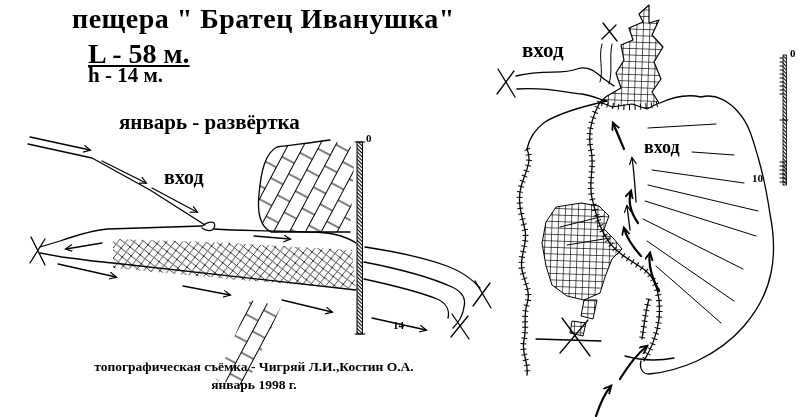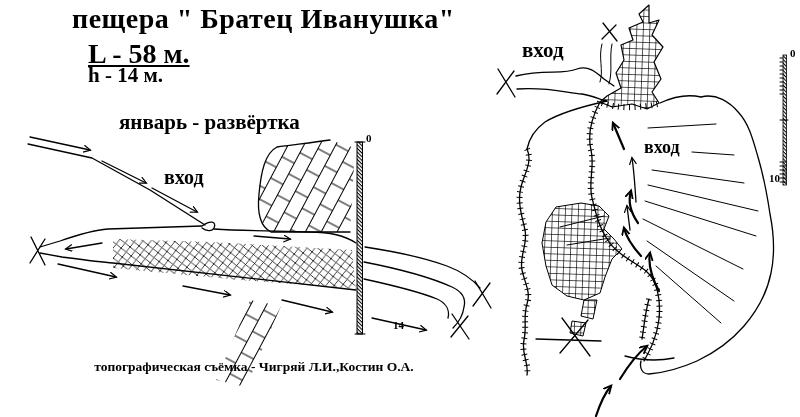--- a/index.html
+++ b/index.html
@@ -10,21 +10,21 @@
   .stat-l{left:88px;top:40px;font-size:28px;text-decoration:underline;}
   .stat-h{left:88px;top:65px;font-size:21px;}
   .sec-label{left:119px;top:112px;font-size:21px;}
   .sec-entr{left:164px;top:167px;font-size:20px;}
   .plan-label{left:522px;top:40px;font-size:21px;}
   .plan-entr{left:644px;top:138px;font-size:18px;}
   .scale-num{font-size:11px;}
   .sec-scale-0{left:366px;top:133px;}
   .sec-scale-14{left:365px;top:320px;margin-left:28px;}
   .plan-scale-0{left:790px;top:48px;}
-  .plan-scale-10{left:769px;top:173px;}
+  .plan-scale-10{left:752px;top:173px;}
   .credits{position:absolute;left:58px;top:358px;width:392px;text-align:center;
            font-weight:bold;font-size:13.5px;line-height:1.3;}
   svg{position:absolute;left:0;top:0;}
   .ink{stroke:#000;fill:none;stroke-width:1.3;stroke-linecap:round;stroke-linejoin:round;}
   .ink-thin{stroke:#000;fill:none;stroke-width:1;stroke-linecap:round;}
   .bold{stroke-width:2.2;}
   .hach{stroke:#000;fill:none;stroke-width:6;stroke-dasharray:1 4.5;}
 </style>
 </head>
 <body>
@@ -173,14 +173,15 @@
   <div class="lbl scale-num sec-scale-0">0</div>
   <div class="lbl scale-num sec-scale-14">14</div>
 
   <div class="lbl plan-label">вход</div>
   <div class="lbl plan-entr">вход</div>
   <div class="lbl scale-num plan-scale-0">0</div>
   <div class="lbl scale-num plan-scale-10">10</div>
 
   <div class="credits">
     <div>топографическая съёмка - Чигряй Л.И.,Костин О.А.</div>
+    <div>январь 1998 г.</div>
   </div>
 </div>
 
 </body></html>

